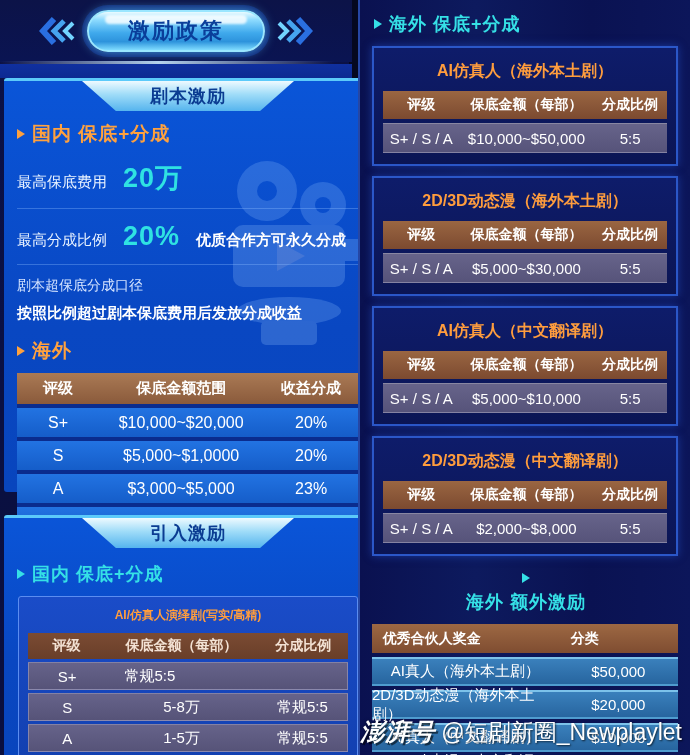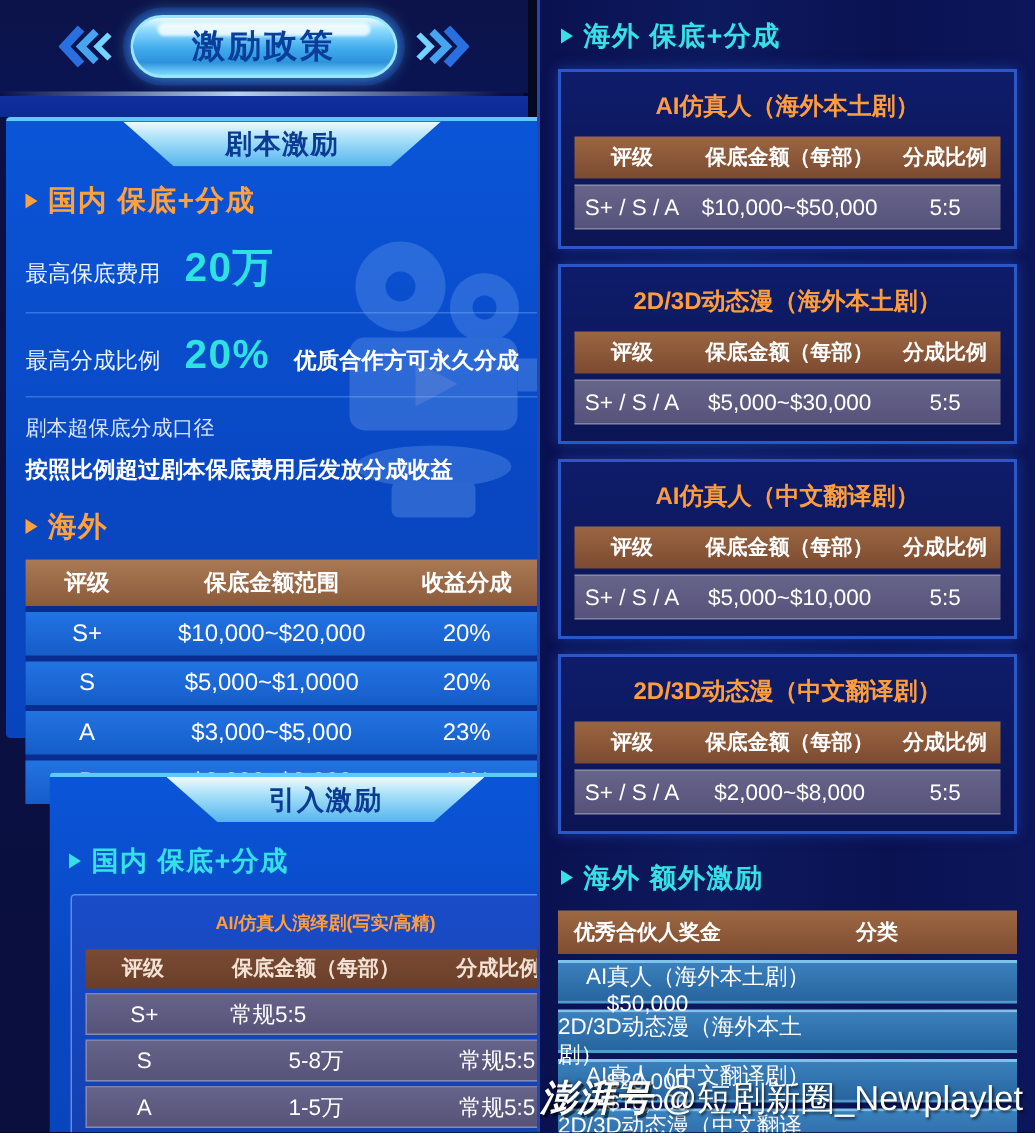--- a/index.html
+++ b/index.html
@@ -28,21 +28,21 @@
   .chev path { fill:none; }
   .chev .c1 { stroke:#2a6fe0; stroke-width:6; }
   .chev .c2 { stroke:#46a4f0; stroke-width:5; }
   .chev .c3 { stroke:#72d4ff; stroke-width:4; }
   .chev-r { transform:scaleX(-1); }
 
   .panel { position:absolute; left:4px; width:368px;
     background:linear-gradient(180deg,#0a55d8 0%,#0947c2 60%,#0845bd 100%);
     border-top:3px solid #5ccafa; border-radius:3px; }
   .panel1 { top:78px; height:414px; }
-  .panel2 { top:515px; height:240px; border-radius:3px 3px 0 0;margin-left:29px; }
+  .panel2 { top:515px; height:240px; border-radius:3px 3px 0 0; }
   .tab { position:absolute; top:0; left:50%; transform:translateX(-50%);
     width:212px; height:30px; display:flex; align-items:center; justify-content:center;
     background:linear-gradient(180deg,#eefaff 0%,#9fdcf8 45%,#55b4ee 100%);
     clip-path:polygon(0 0,100% 0,84% 100%,16% 100%);
     font-size:18px; font-weight:bold; color:#0b3c92; letter-spacing:1px; }
 
   .p1-content { position:relative; padding:40px 13px 0 13px; height:100%; }
   .label-row { display:flex; align-items:center; gap:7px; }
   .tri { width:0; height:0; border-style:solid; }
   .tri-orange { border-width:5px 0 5px 8px; border-color:transparent transparent transparent #ffa13e; }
@@ -92,26 +92,26 @@
   .card-title { text-align:center; font-size:16px; font-weight:bold; color:#ff9d3d; padding:6px 0 9px 0; }
   .t3 .trow { display:flex; }
   .t3 .thead { height:28px; background:linear-gradient(180deg,#9a6642,#7c4a30); margin-bottom:4px; }
   .t3 .tbody { height:30px; background:linear-gradient(180deg,#67648a,#56537a);
     border-top:1px solid rgba(255,255,255,.3); border-bottom:1px solid rgba(255,255,255,.2); }
   .t3 .tc { display:flex; align-items:center; justify-content:center; color:#fff; }
   .t3 .c0 { width:27%; } .t3 .c1 { width:47%; } .t3 .c2 { width:26%; }
   .t3 .thead .tc { font-size:14px; font-weight:bold; }
   .t3 .tbody .tc { font-size:15px; }
 
-  .extra-label { margin-top:17px; }
+  .extra-label { margin-top:17px;flex-direction:column; }
   .t4 { margin-top:10px; }
   .t4 .trow { display:flex; margin-bottom:4px; }
   .t4 .thead { height:29px; background:linear-gradient(180deg,#9d6843,#7f4d31); }
   .t4 .tbody { height:29px; background:linear-gradient(180deg,#3a80bc,#27659f);
-    border-top:2px solid #7cc2ea; border-bottom:2px solid #4f9ccf;flex-direction:column; }
+    border-top:2px solid #7cc2ea; border-bottom:2px solid #4f9ccf; }
   .t4 .tc { display:flex; align-items:center; justify-content:center; color:#fff; }
   .t4 .c0 { width:61%; } .t4 .c1 { width:39%; }
   .t4 .thead .tc { font-size:14px; font-weight:bold; }
   .t4 .tbody .tc { font-size:15px; }
 
   .watermark { position:absolute; right:8px; bottom:7px; display:flex; align-items:center; gap:6px; }
   .wm-logo { font-size:24px; font-weight:bold; font-style:italic; color:#fff;
     text-shadow:2px 2px 0 rgba(0,0,0,.55), 0 0 3px rgba(0,0,0,.5); letter-spacing:1px; }
   .wm-handle { font-size:23px; color:#fff; text-shadow:1px 1px 2px rgba(0,0,0,.7); }
 

